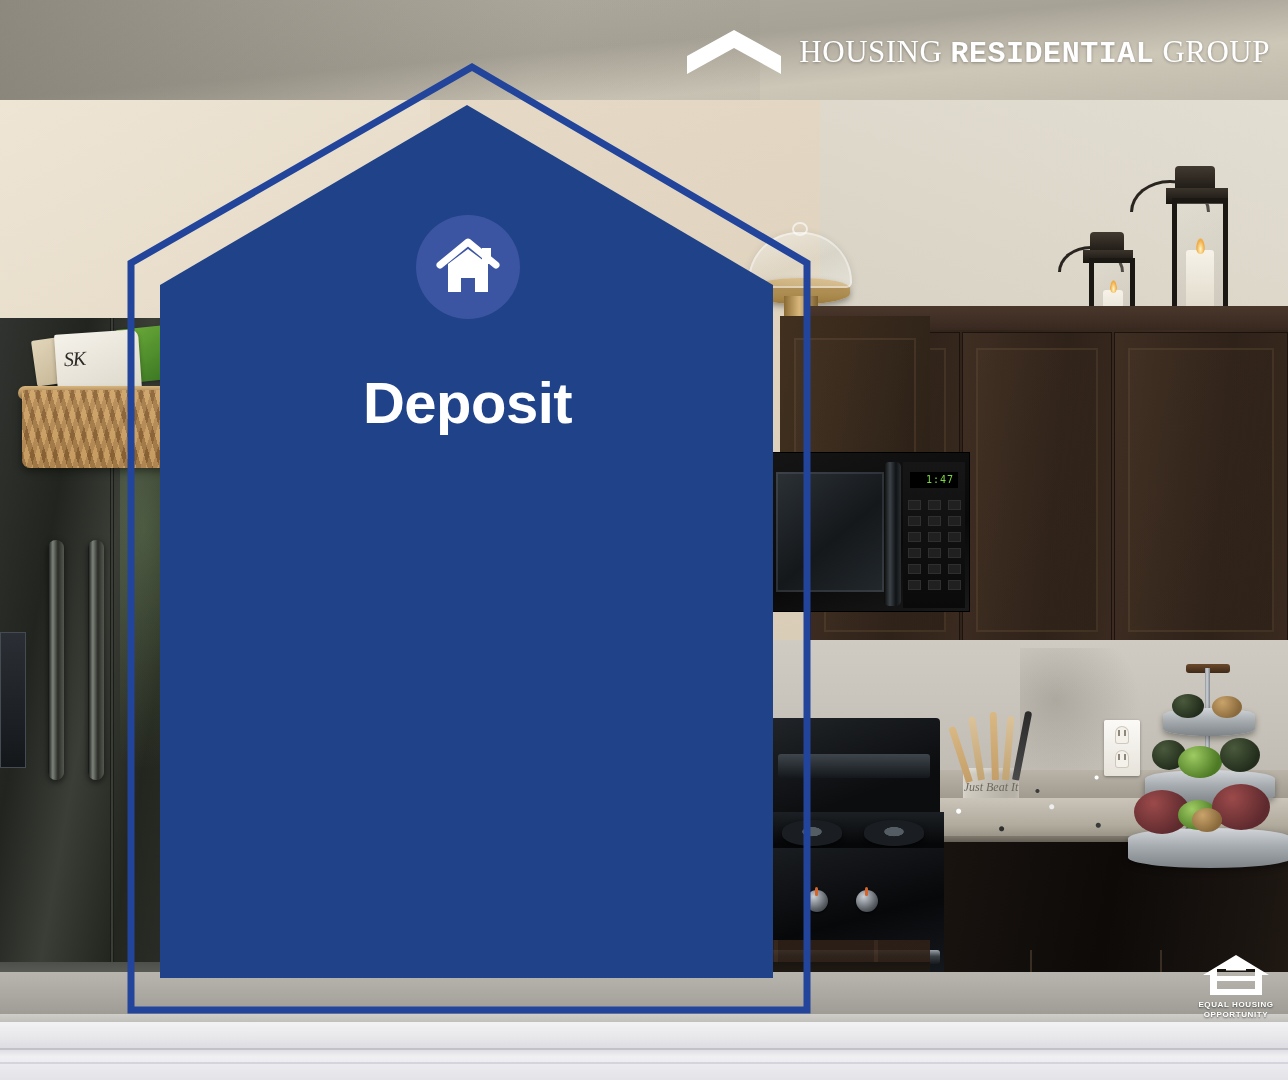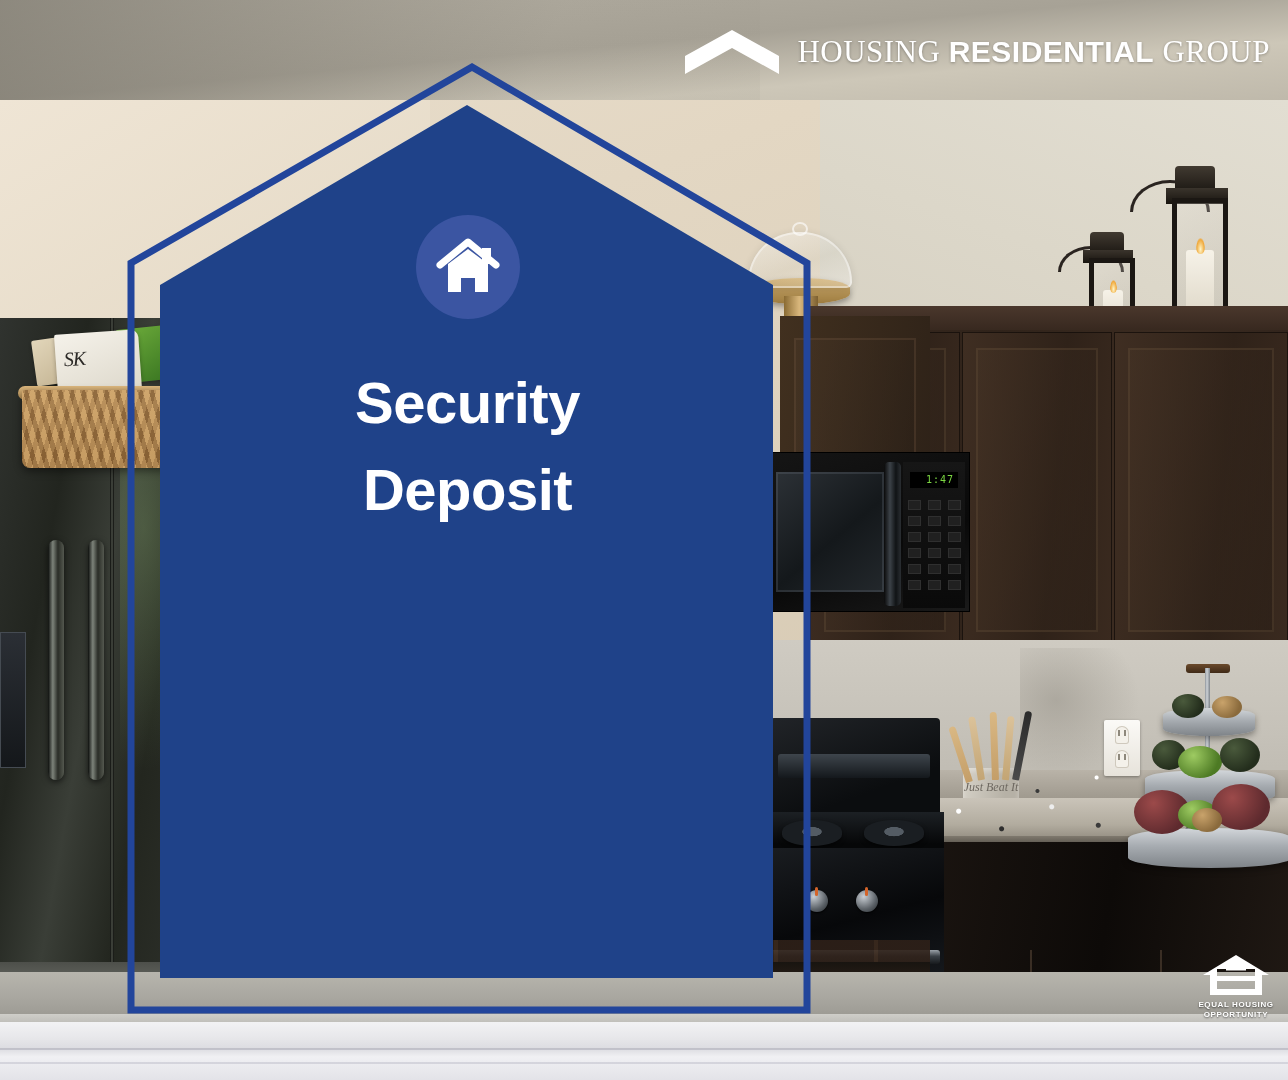--- a/index.html
+++ b/index.html
@@ -426,21 +426,21 @@
     position:absolute; right:18px; top:28px;
     display:flex; align-items:center; gap:18px;
   }
   .brand-mark { width:94px; height:48px; }
   .brand-text {
     color:#ffffff; white-space:nowrap;
     font-family:"Liberation Serif", serif;
     font-size:31px; letter-spacing:.5px;
     text-shadow:0 1px 3px rgba(0,0,0,.3);
   }
-  .brand-text b { font-family:Liberation Sans, sans-serif; font-weight:bold; font-size:30px; }
+  .brand-text b { font-family:Liberation Mono, monospace; font-weight:bold; font-size:30px; }
 
   
   .eho {
     position:absolute; right:10px; bottom:60px;
     width:84px; text-align:center;
   }
   .eho svg { width:70px; height:44px; display:block; margin:0 auto; }
   .eho .l1,.eho .l2 {
     color:#fff; font-weight:bold; line-height:10px;
     font-size:8px; letter-spacing:.6px;
@@ -602,21 +602,20 @@
   <div class="card">
     <div class="icon-circle">
       <svg viewBox="0 0 64 58">
         <path d="M4 27 L32 4 L60 27" fill="none" stroke="#ffffff" stroke-width="7" stroke-linecap="round" stroke-linejoin="round"></path>
         <rect x="46" y="10" width="9" height="16" fill="#ffffff"></rect>
         <path d="M12 26 L32 11 L52 26 L52 54 L39 54 L39 40 L25 40 L25 54 L12 54 Z" fill="#ffffff"></path>
       </svg>
     </div>
 
     <div class="headline">
-      <div>Security</div>
       <div>Deposit</div>
     </div>
 
   </div>
 
   <div class="brand">
     <svg class="brand-mark" viewBox="0 0 94 48">
       <path d="M0 46 L0 28 L47 2 L94 28 L94 46 L47 20 Z" fill="#ffffff"></path>
     </svg>
     <div class="brand-text"><span>HOUSING </span><b>RESIDENTIAL</b><span> GROUP</span></div>

